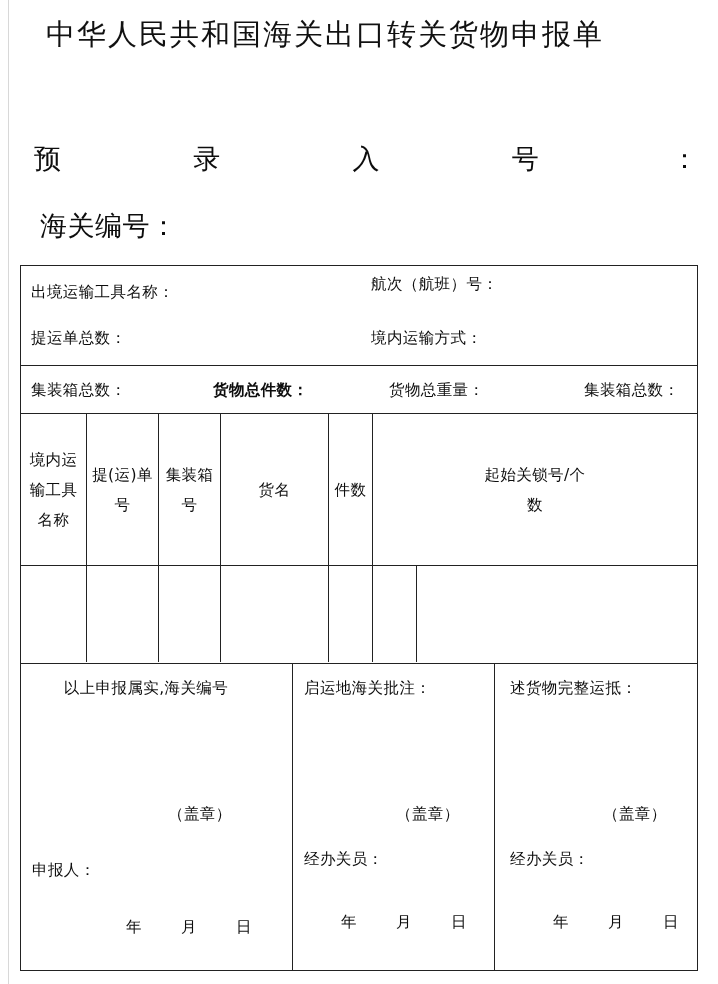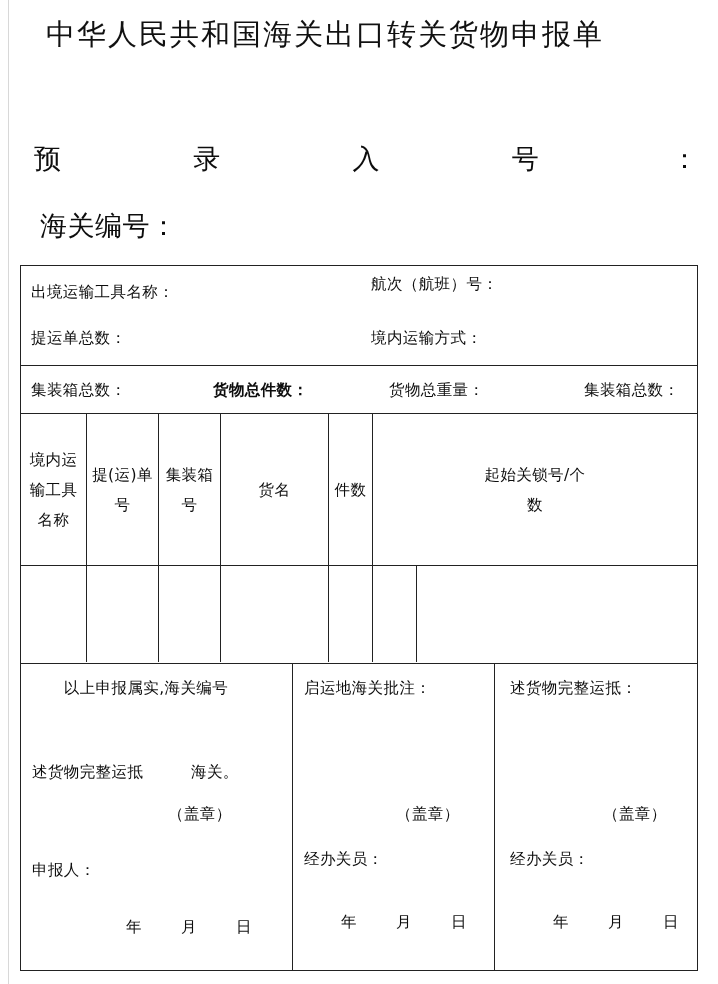--- a/index.html
+++ b/index.html
@@ -275,21 +275,20 @@
       <div class="cell c6"></div>
       <div class="cell c7"></div>
     </div>
 
   </div>
 
   <div class="row block-d">
 
     <div class="pane pane-left">
       <div class="p-text dl-1">　　以上申报属实,海关编号</div>
-      <div class="p-text dl-3">述货物完整运抵　　　海关。</div>
       <div class="p-text dl-4">（盖章）</div>
       <div class="p-text dl-5">申报人：</div>
       <div class="p-text dl-6">年　月　日</div>
     </div>
 
     <div class="pane pane-middle">
       <div class="p-text dm-1">启运地海关批注：</div>
       <div class="p-text dm-2">（盖章）</div>
       <div class="p-text dm-3">经办关员：</div>
       <div class="p-text dm-4">年　月　日</div>

